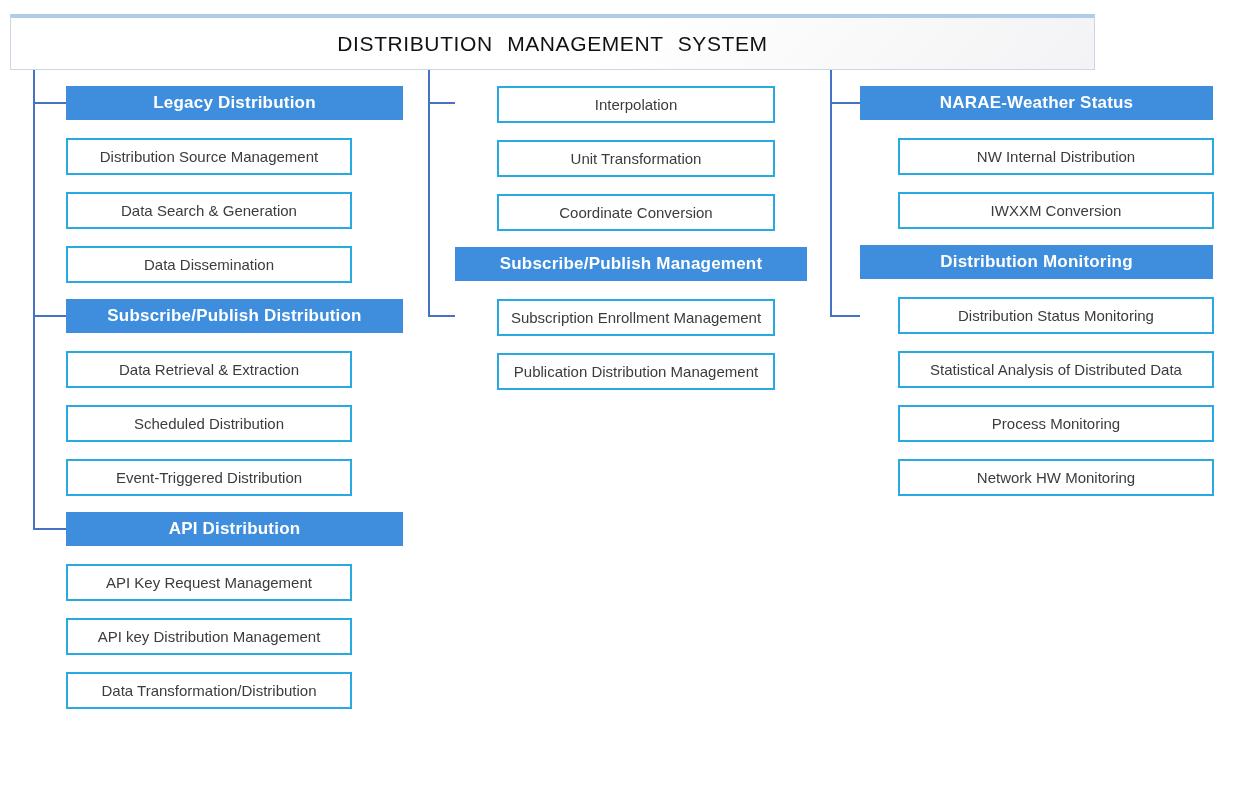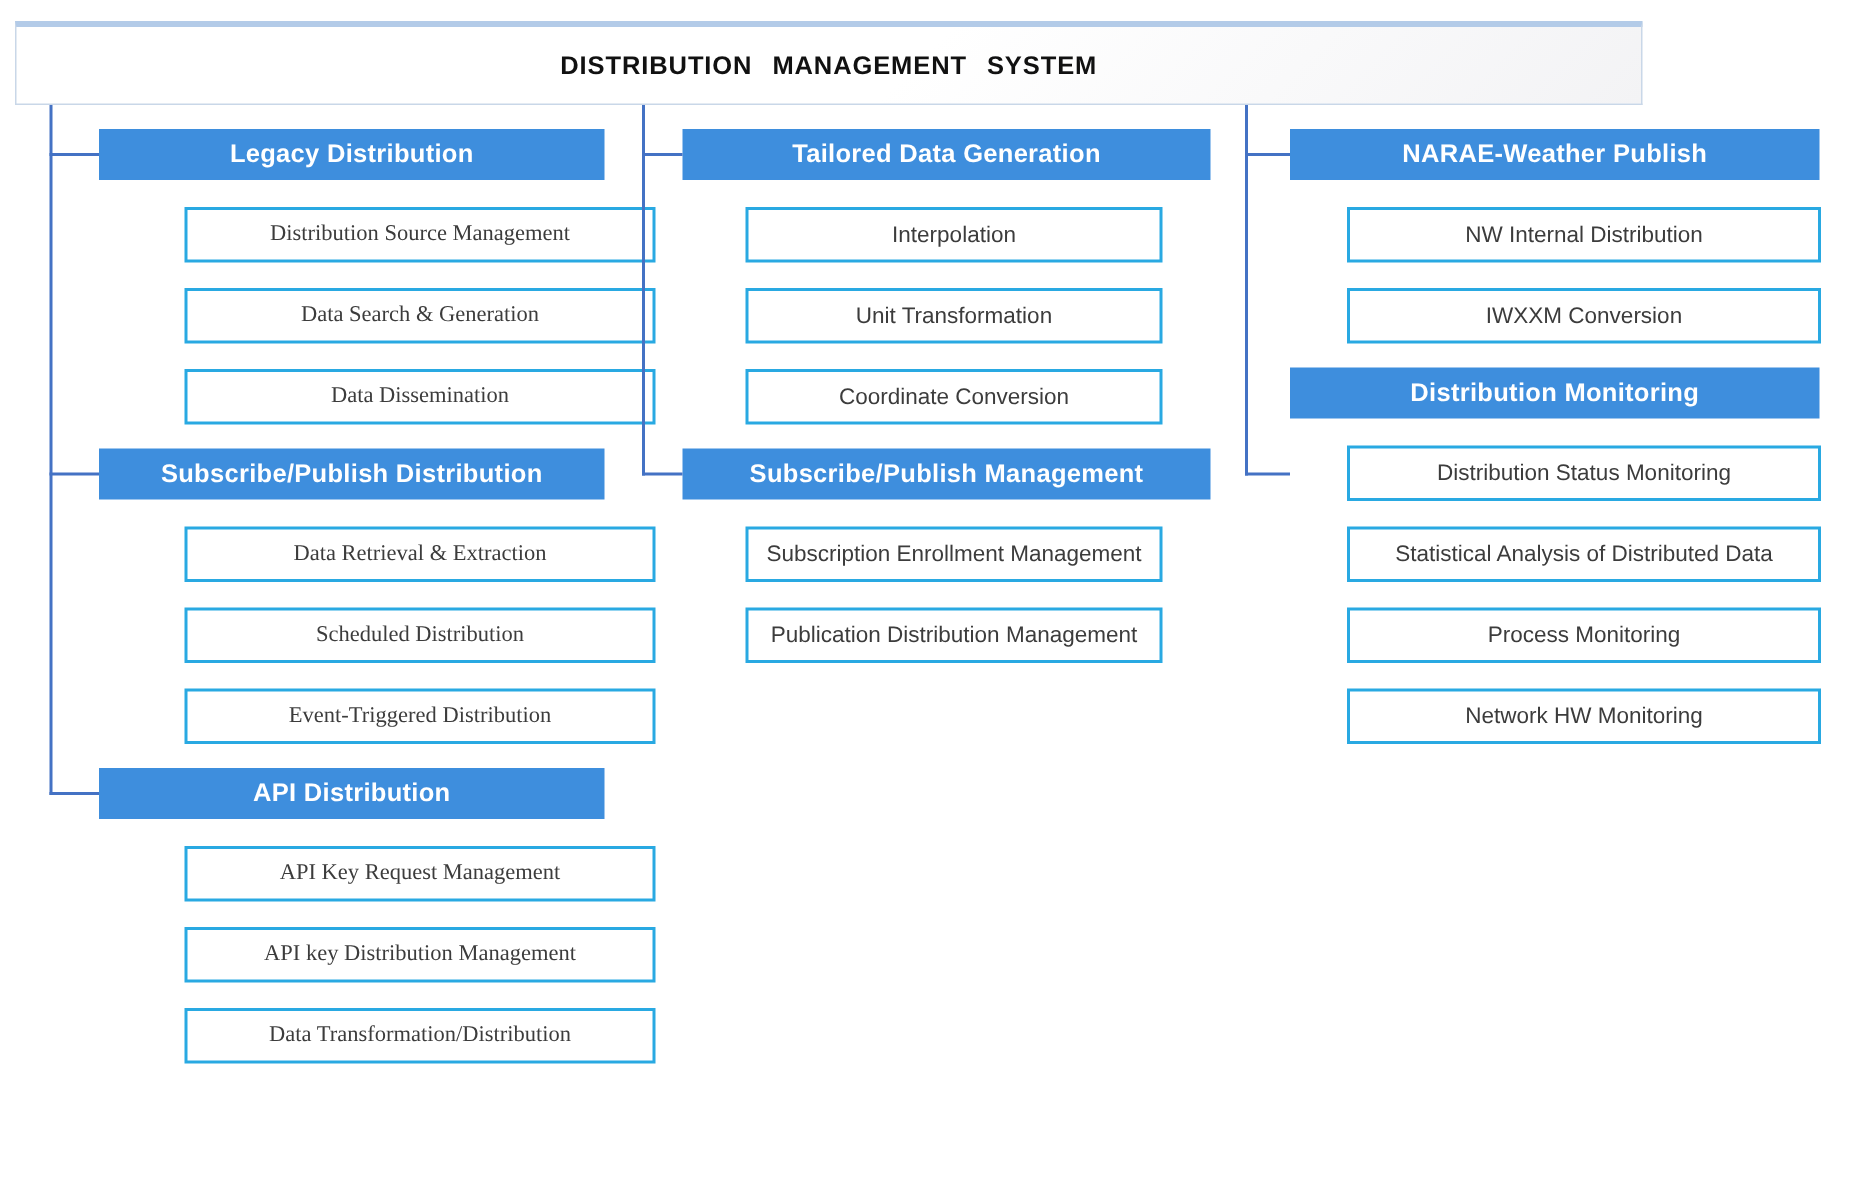--- a/index.html
+++ b/index.html
@@ -8,21 +8,21 @@
 
   
   .title-box{
     position:absolute;left:10px;top:14px;width:1085px;height:56px;
     box-sizing:border-box;
     border:1px solid #c9d7e8;border-top:4px solid #b3cbe8;
     background:linear-gradient(135deg,#ffffff 55%,#f3f3f5 100%);
     display:flex;align-items:center;justify-content:center;
   }
   .title-box span{
-    font-size:17px;font-weight:bold;color:#111;
+    font-size:21px;font-weight:normal;color:#111;
     letter-spacing:0.6px;word-spacing:8px;
   }
 
   
   .col{position:absolute;top:86px;}
   .group{margin-bottom:16px;text-align:center;}
   .group-header{
     box-sizing:border-box;height:34px;
     background:#3e8edd;
     display:flex;align-items:center;justify-content:center;
@@ -31,21 +31,21 @@
   }
   .item{
     box-sizing:border-box;height:37px;
     background:#fff;border:2px solid #29a9e2;
     display:flex;align-items:center;justify-content:center;
     color:#3c3c3c;font-size:15px;
     margin-bottom:17px;white-space:nowrap;
   }
   .item:last-child{margin-bottom:0;}
 
-  .c1{left:66px;}  .c1 .group-header{width:337px;} .c1 .item{width:314px;margin-left:57px;font-family:Liberation Serif, serif;}
+  .c1{left:66px;}  .c1 .group-header{width:337px;} .c1 .item{width:286px;}
   .c2{left:455px;} .c2 .group-header{width:352px;} .c2 .item{width:278px;margin-left:42px;}
   .c3{left:860px;} .c3 .group-header{width:353px;} .c3 .item{width:316px;margin-left:38px;}
 
   .conn{position:absolute;background:#4472c4;}
 </style>
 </head>
 <body>
 
 <div class="canvas">
 
@@ -69,35 +69,34 @@
     <div class="group">
       <div class="group-header">API Distribution</div>
       <div class="item">API Key Request Management</div>
       <div class="item">API key Distribution Management</div>
       <div class="item">Data Transformation/Distribution</div>
     </div>
   </div>
 
   <div class="col c2">
     <div class="group">
-      <div class="group-header">Tailored Data Generation</div>
       <div class="item">Interpolation</div>
       <div class="item">Unit Transformation</div>
       <div class="item">Coordinate Conversion</div>
     </div>
     <div class="group">
       <div class="group-header">Subscribe/Publish Management</div>
       <div class="item">Subscription Enrollment Management</div>
       <div class="item">Publication Distribution Management</div>
     </div>
   </div>
 
   <div class="col c3">
     <div class="group">
-      <div class="group-header">NARAE-Weather Publish</div>
+      <div class="group-header">NARAE-Weather Status</div>
       <div class="item">NW Internal Distribution</div>
       <div class="item">IWXXM Conversion</div>
     </div>
     <div class="group">
       <div class="group-header">Distribution Monitoring</div>
       <div class="item">Distribution Status Monitoring</div>
       <div class="item">Statistical Analysis of Distributed Data</div>
       <div class="item">Process Monitoring</div>
       <div class="item">Network HW Monitoring</div>
     </div>

